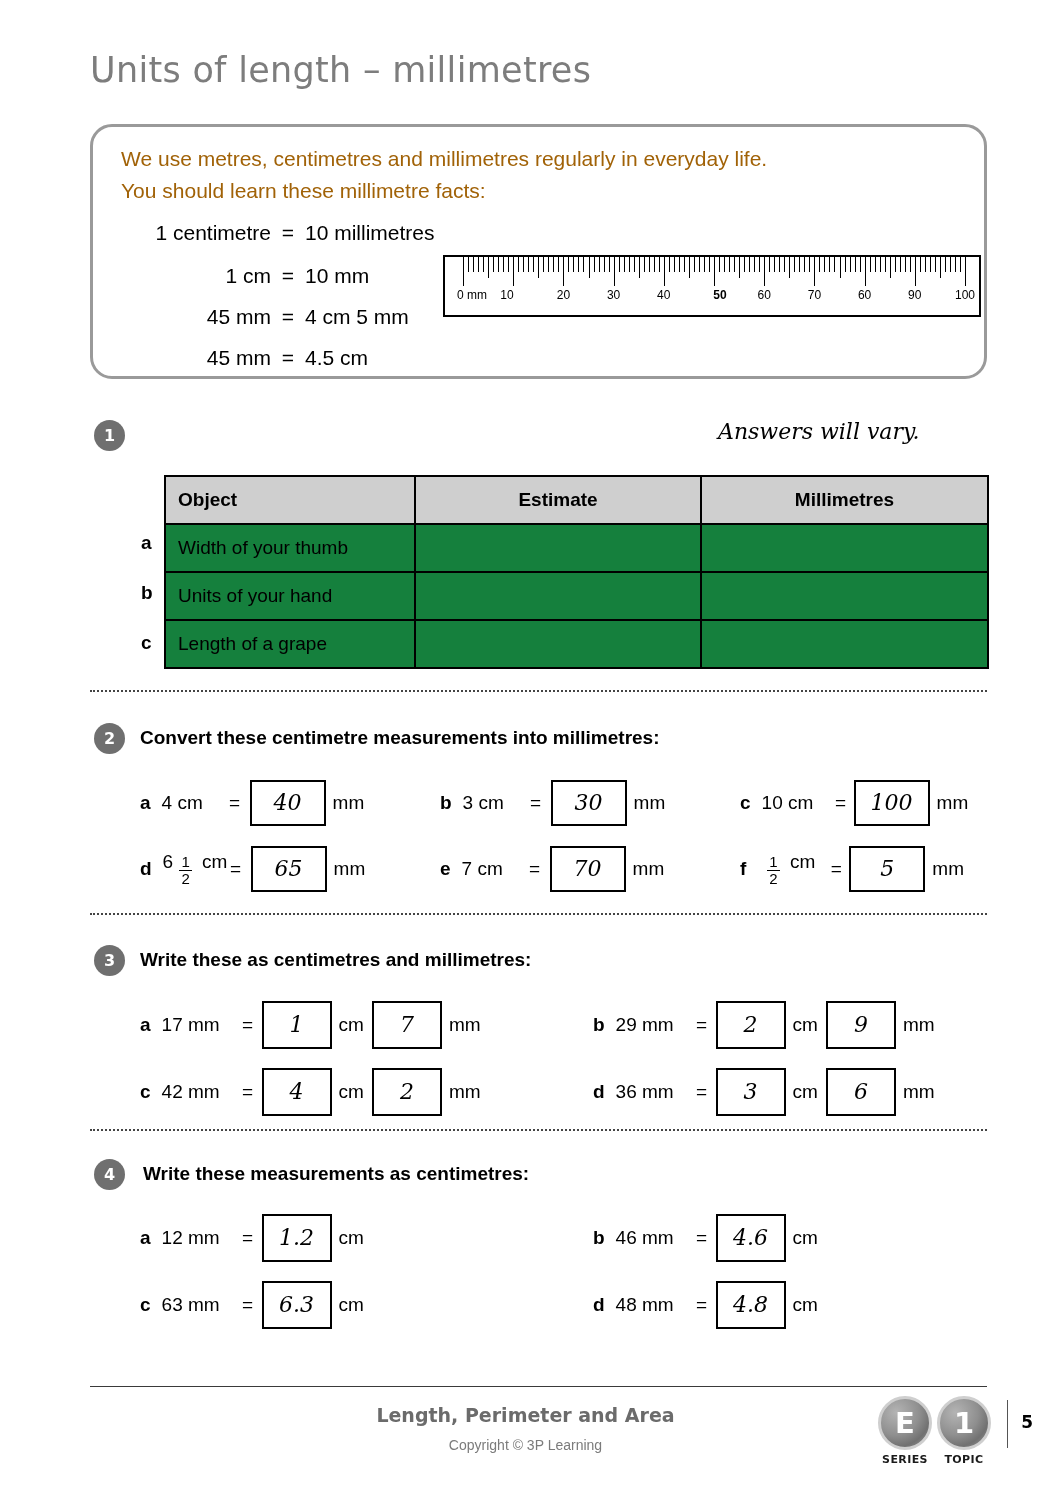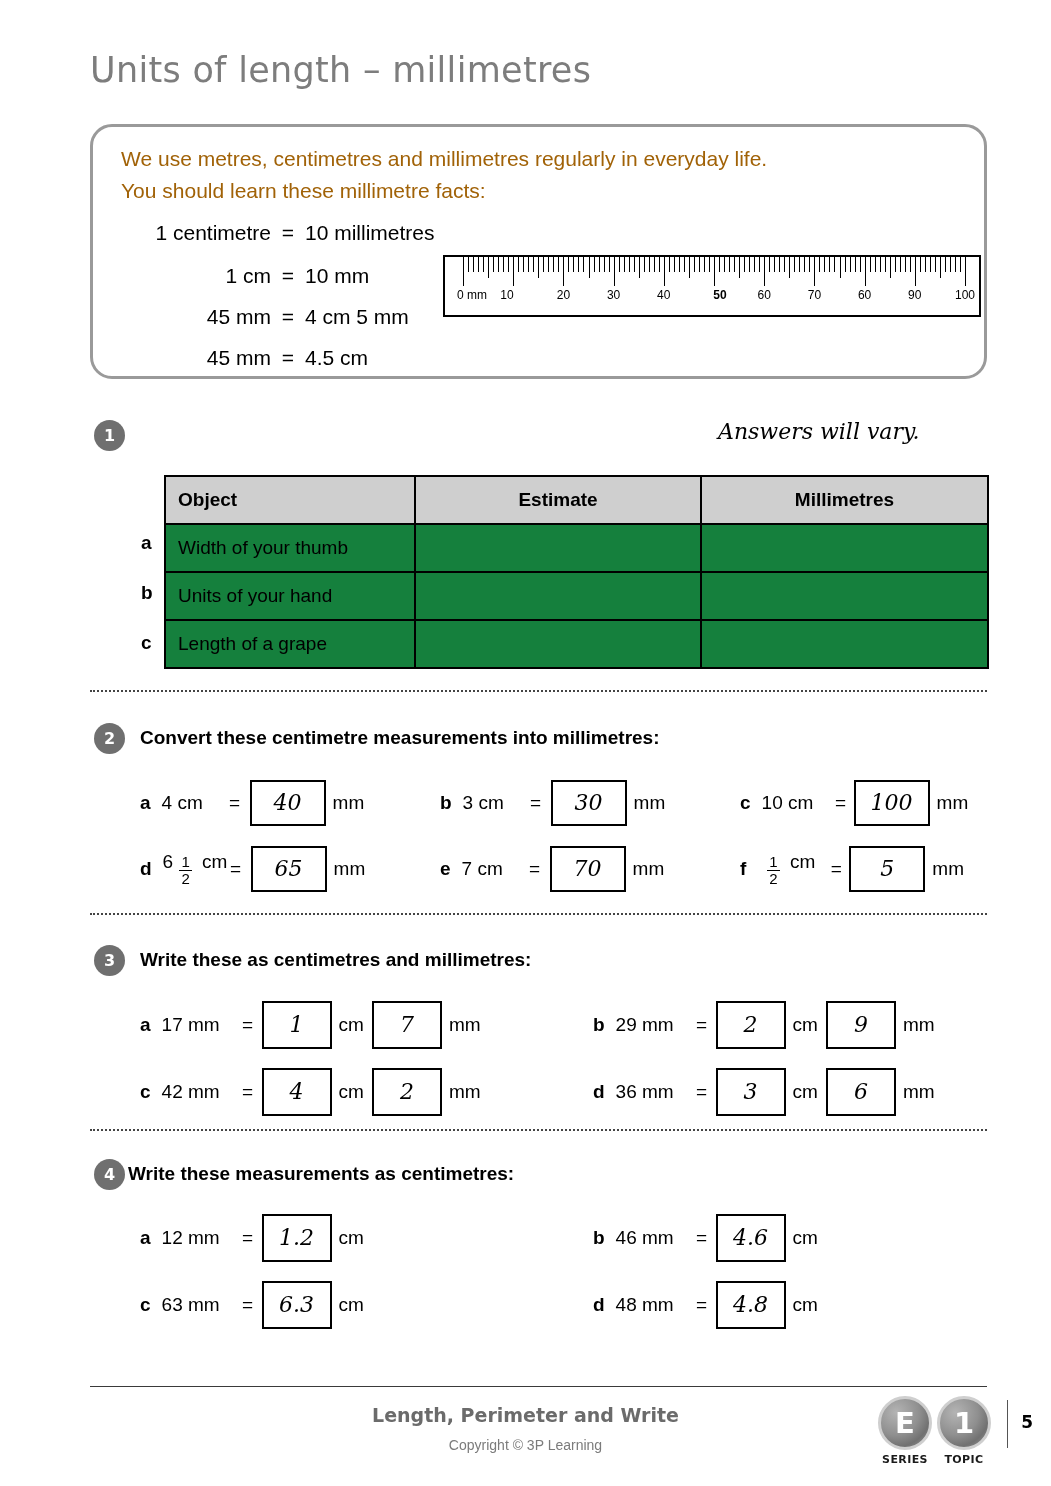--- a/index.html
+++ b/index.html
@@ -605,21 +605,21 @@
     <span class="eq" style="width:28px;">=</span>
     <span class="ansbox box-s">3</span>
     <span class="unit" style="margin-right:8px;">cm</span>
     <span class="ansbox box-s">6</span>
     <span class="unit">mm</span>
   </div>
 
   <div class="dotsep" style="top:1129px;"></div>
 
   <div class="qnum" style="left:94px; top:1159px;">4</div>
-  <div class="qtext" style="left:128px; top:1163px;">Write these measurements as centimetres:</div>
+  <div class="qtext" style="left:143px; top:1163px;">Write these measurements as centimetres:</div>
 
   <div class="ex" style="left:140px; top:1214px;">
     <span class="lbl">a</span>
     <span class="q" style="width:72px;">12 mm</span>
     <span class="eq" style="width:28px;">=</span>
     <span class="ansbox box-s">1.2</span>
     <span class="unit">cm</span>
   </div>
   <div class="ex" style="left:593px; top:1214px;">
     <span class="lbl">b</span>
@@ -638,21 +638,21 @@
   </div>
   <div class="ex" style="left:593px; top:1281px;">
     <span class="lbl">d</span>
     <span class="q" style="width:72px;">48 mm</span>
     <span class="eq" style="width:28px;">=</span>
     <span class="ansbox box-s">4.8</span>
     <span class="unit">cm</span>
   </div>
 
   <div class="footer-rule"></div>
-  <div class="footer-title">Length, Perimeter and Write</div>
+  <div class="footer-title">Length, Perimeter and Area</div>
   <div class="footer-copy">Copyright © 3P Learning</div>
 
   <div class="badges">
     <div class="badge">
       <div class="badge-circle">E</div>
       <div class="badge-label">SERIES</div>
     </div>
     <div class="badge">
       <div class="badge-circle">1</div>
       <div class="badge-label">TOPIC</div>

